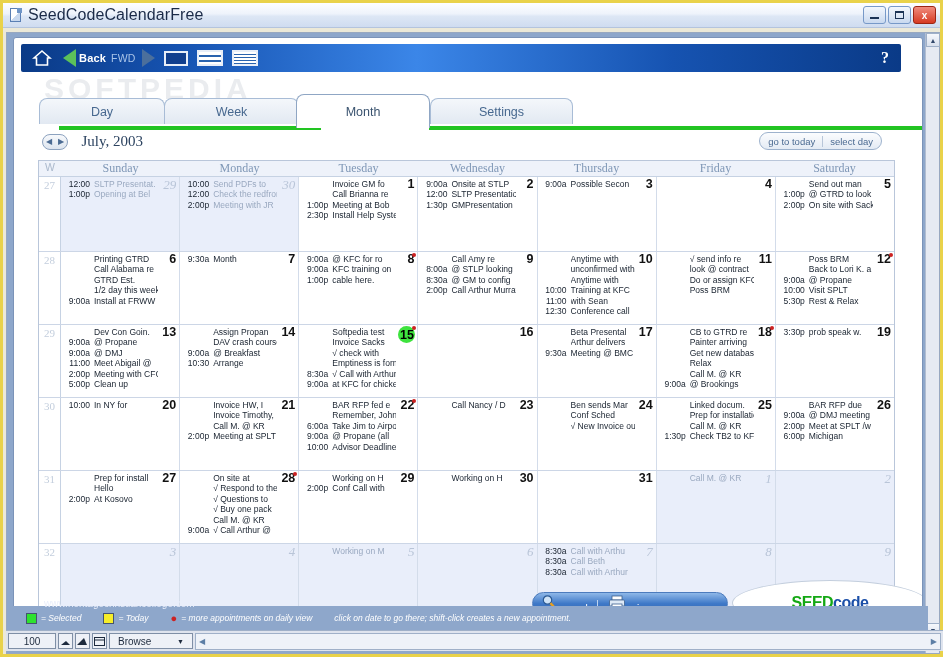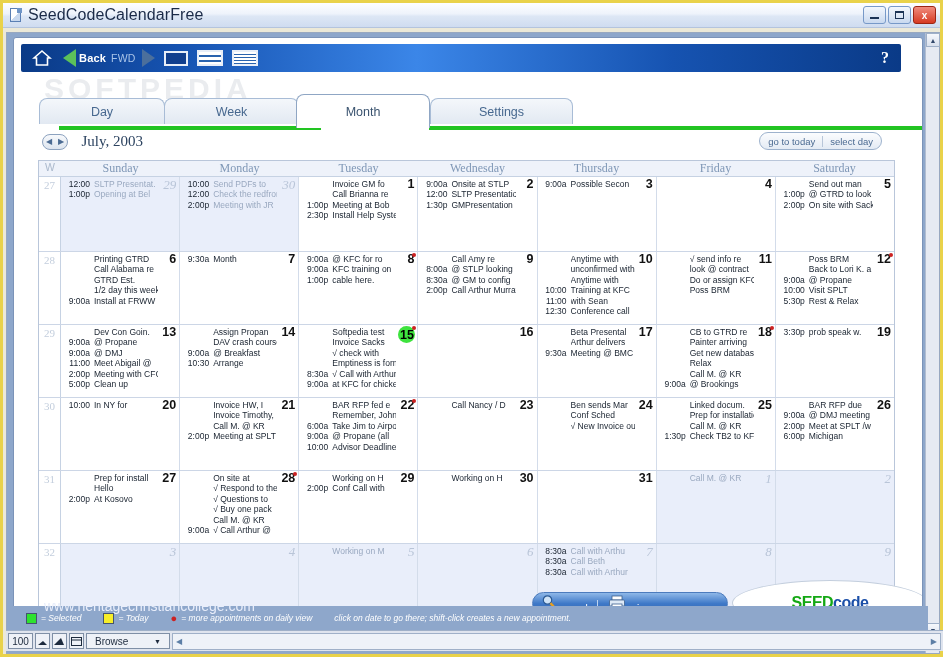--- a/index.html
+++ b/index.html
@@ -241,32 +241,32 @@
     display:flex; align-items:center; padding-left:18px; gap:0;
     font-size:8.5px; color:#ffffff; font-style:italic;
   }
   #statusstrip .sw { width:11px; height:11px; border:1px solid #44546e; display:inline-block; vertical-align:-2px;}
   #statusstrip .sw.green { background:#2ee22e; }
   #statusstrip .sw.yellow{ background:#f7ee2a; }
   #statusstrip .grp { display:flex; align-items:center; gap:4px; margin-right:22px; }
   #statusstrip .rd { color:#cc2222; font-size:11px; line-height:6px;}
   #siteurl {
     position:absolute; left:36px; top:-8px;
-    font-size:14px; color:#e9eefb; font-style:normal;
+    font-size:10px; color:#e9eefb; font-style:normal;
   }
 
   
   #osbar {
     position:absolute; left:3px; bottom:3px; width:937px; height:21px;
     background:#dfe4ee; border-top:1px solid #9fb0c8;
     display:flex; align-items:center; padding:0 2px; gap:2px;
   }
   .obx { border:1px solid #7f8fa6; background:#eef1f7; height:16px; display:flex;
          align-items:center; justify-content:center; font-size:10px; color:#1d2a3d; }
-  #zoomval { width:25px; }
+  #zoomval { width:48px; }
   #zoomsm { width:15px; }
   #zoomlg { width:15px; }
   #modebox { width:15px; }
   #modesel { width:84px; justify-content:space-between; padding:0 8px; }
   #hscroll { flex:1 1 auto; height:17px; border:1px solid #9fb0c8; background:#eef2f8;
              display:flex; align-items:center; justify-content:space-between; padding:0 3px; }
   #hscroll span { font-size:8px; color:#5d7falpha; color:#5d7fa6; }
 </style>
 </head>
 <body>

